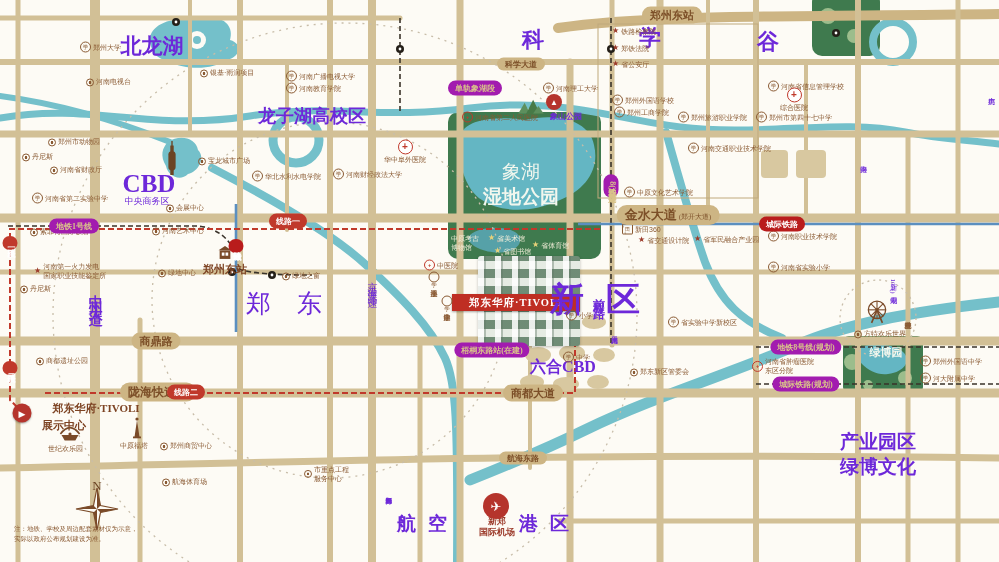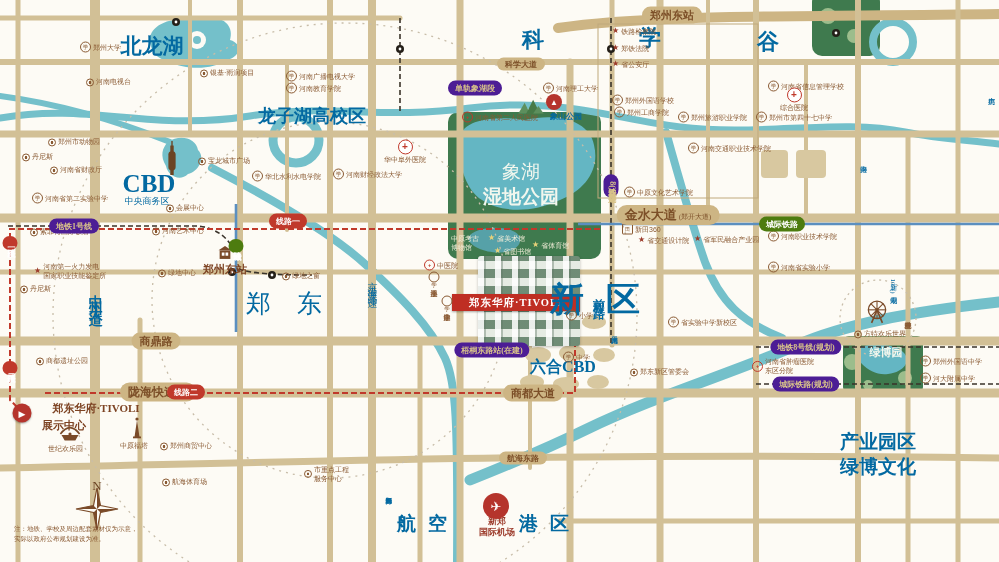--- a/index.html
+++ b/index.html
@@ -1,29 +1,29 @@
 <!DOCTYPE html>
 <html><head>
 <meta charset="utf-8">
 <style>
   html,body{margin:0;padding:0;background:#e8e4da;}
   .stage{position:relative;width:999px;height:562px;background:#fdfbf5;overflow:hidden;
          font-family:"Liberation Sans","DejaVu Sans",sans-serif;}
   .stage svg.base{position:absolute;left:0;top:0;}
-  .map-label{position:absolute;transform:translate(-50%,-50%);color:#0369a1;
+  .map-label{position:absolute;transform:translate(-50%,-50%);color:#6d28d9;
              font-family:"Liberation Serif","DejaVu Serif",serif;white-space:pre;
              text-align:center;line-height:1.18;z-index:6;}
   .map-label.vert{writing-mode:vertical-rl;}
   .pill{position:absolute;transform:translate(-50%,-50%);border-radius:10px;padding:1px 8px;
         white-space:nowrap;font-weight:bold;z-index:7;
         font-family:"Liberation Serif","DejaVu Serif",serif;}
   .pill.road{background:#cdb584;color:#7c4f28;}
   .pill .sub{font-size:7px;font-weight:normal;margin-left:2px;}
-  .pill.metro{background:#4c1d95;color:#d9c48a;font-size:8px;padding:2px 7px;}
-  .pill.rail{background:#4d7c0f;color:#ffffff;font-size:8px;padding:2px 7px;}
+  .pill.metro{background:#a21caf;color:#d9c48a;font-size:8px;padding:2px 7px;}
+  .pill.rail{background:#b91c1c;color:#ffffff;font-size:8px;padding:2px 7px;}
   .pill.route{background:#c0392b;color:#ffffff;font-size:8px;padding:2px 7px;}
   .pill.vert{writing-mode:vertical-rl;padding:7px 2px;}
   .poi{position:absolute;transform:translate(0,-50%);display:flex;align-items:center;gap:2px;
        color:#8a5a33;font-size:7px;white-space:pre;line-height:1.3;z-index:6;}
   .poi.vert{writing-mode:vertical-rl;transform:translate(-50%,-50%);}
   .poi.above{flex-direction:column;transform:translate(-50%,-50%);text-align:center;gap:1px;}
   .ic{display:inline-flex;align-items:center;justify-content:center;flex:none;
       width:9px;height:9px;border-radius:50%;border:1px solid #8a5a33;font-size:5.5px;color:#8a5a33;}
   .ic.hosp{color:#c0392b;border-color:#c0392b;font-weight:bold;}
   .ic.hosp-lg{width:13px;height:13px;font-size:10px;background:#fff;}

